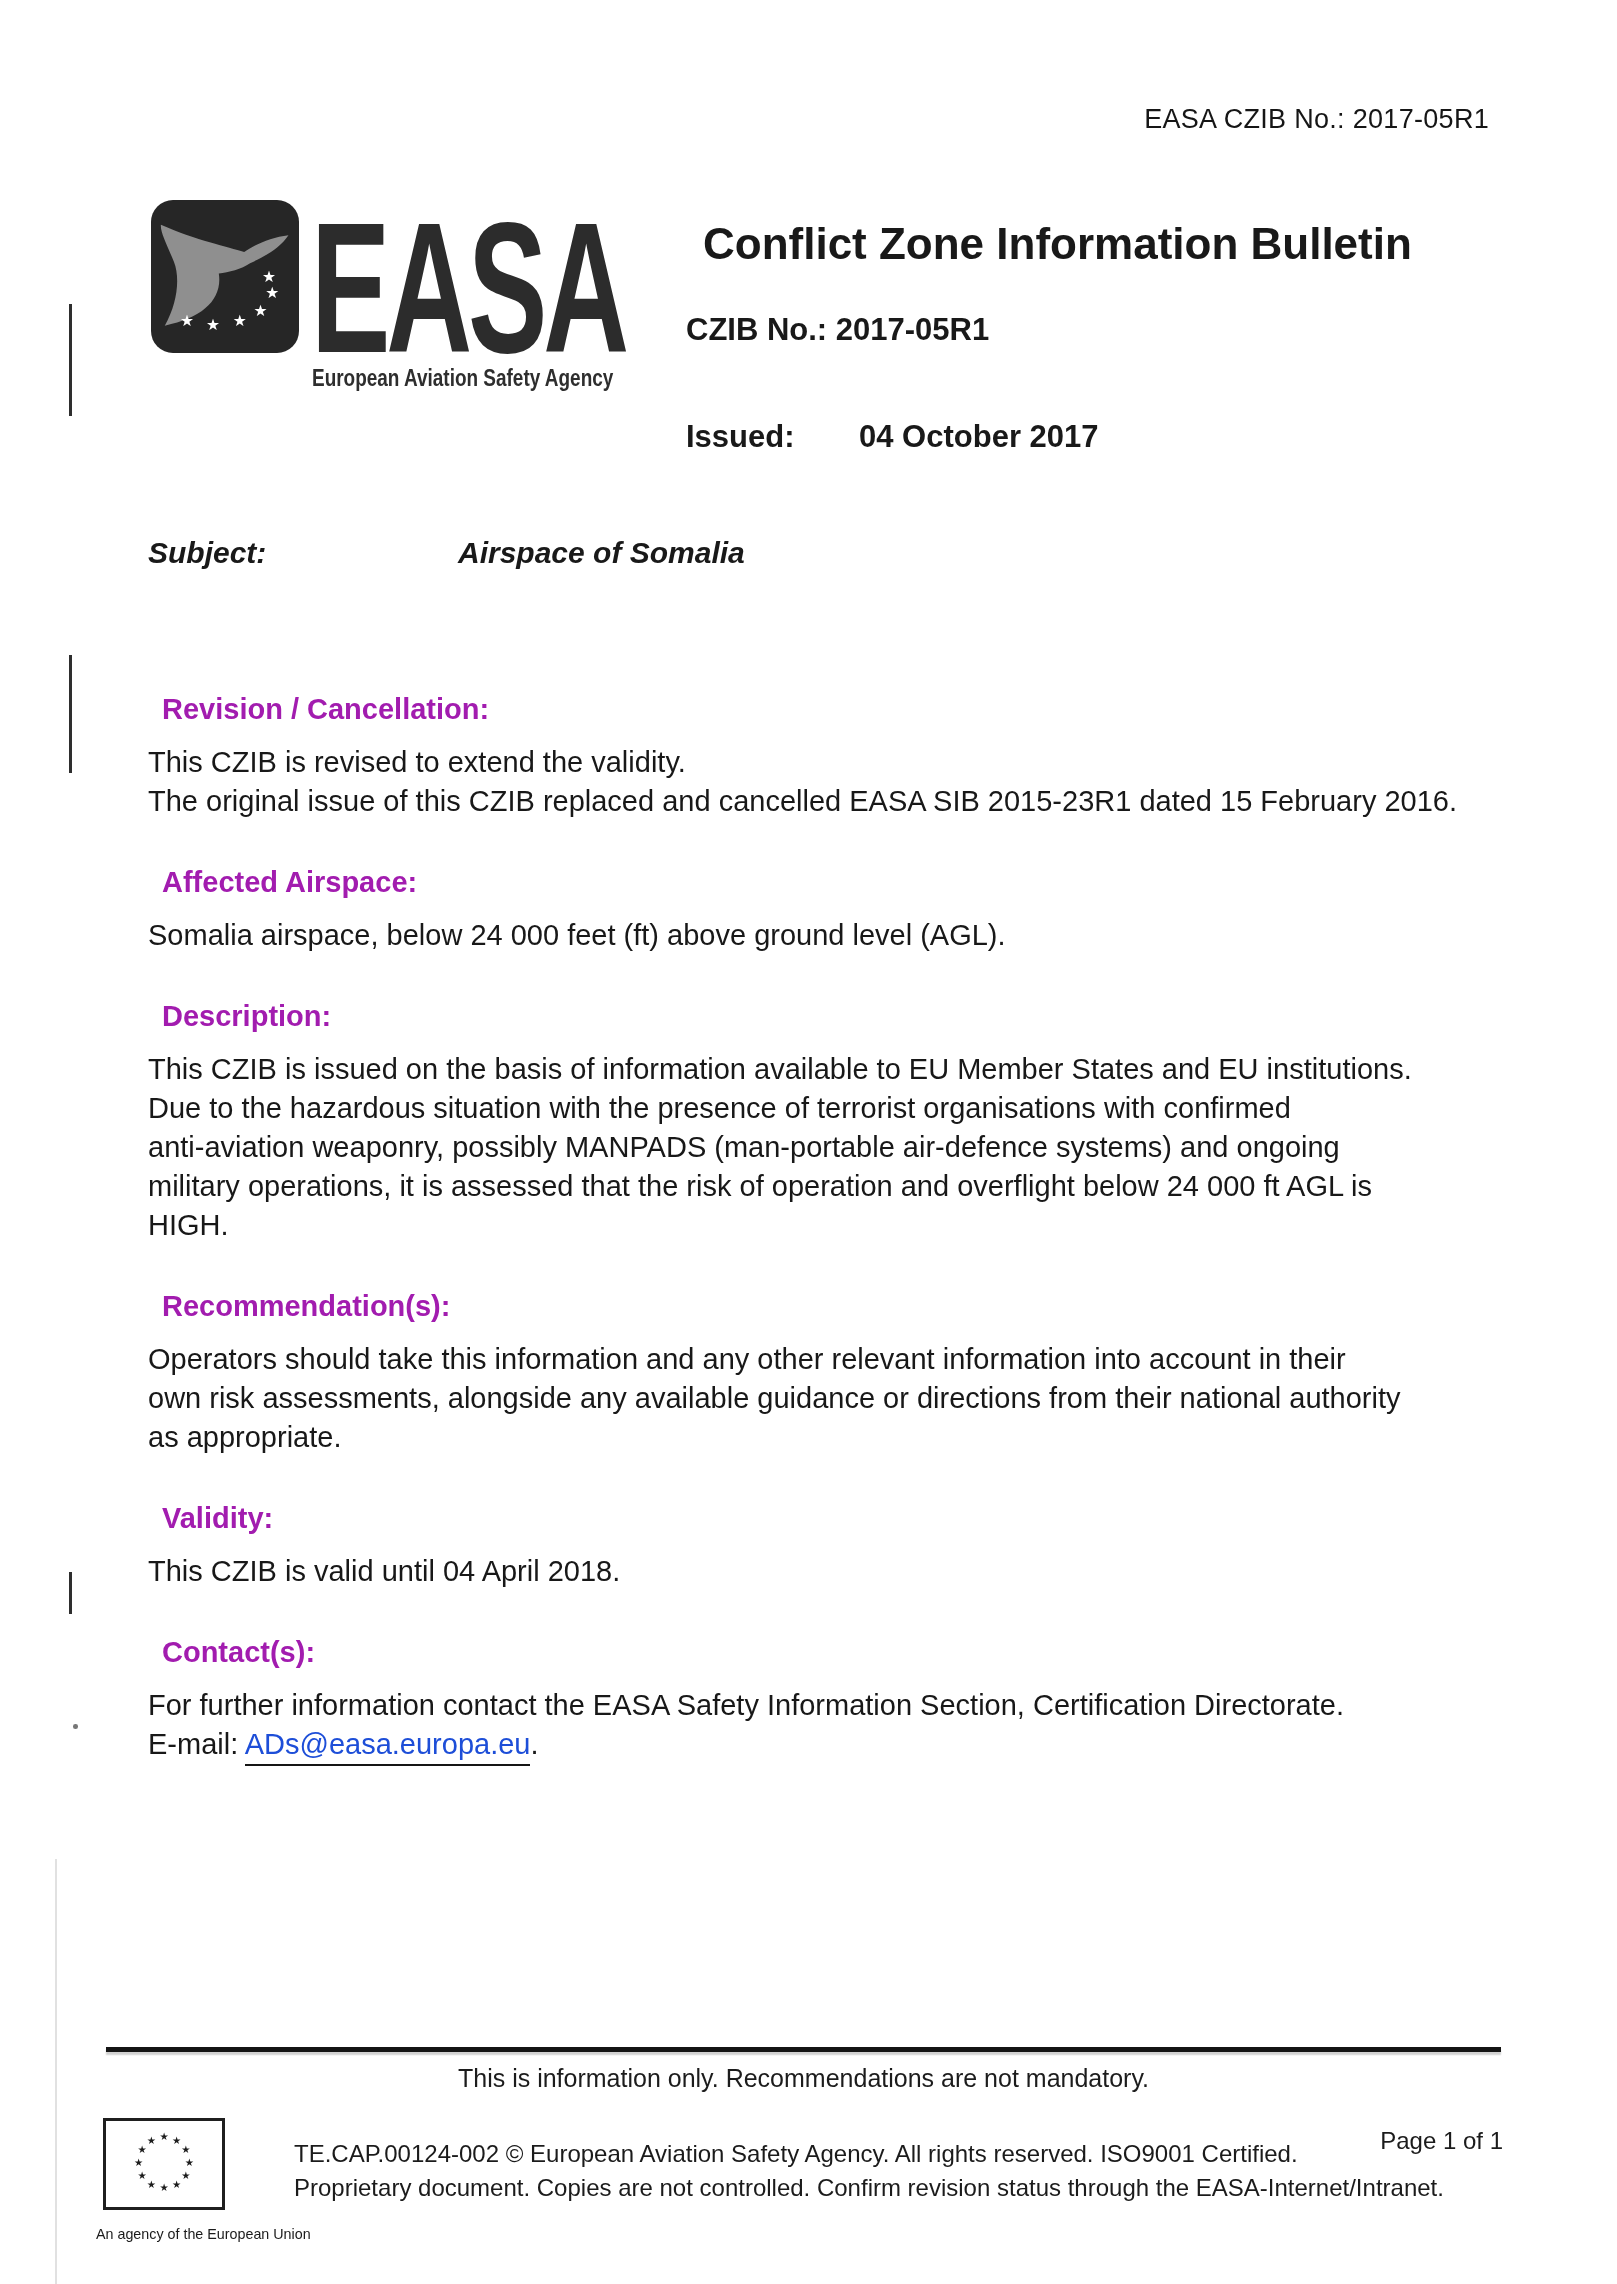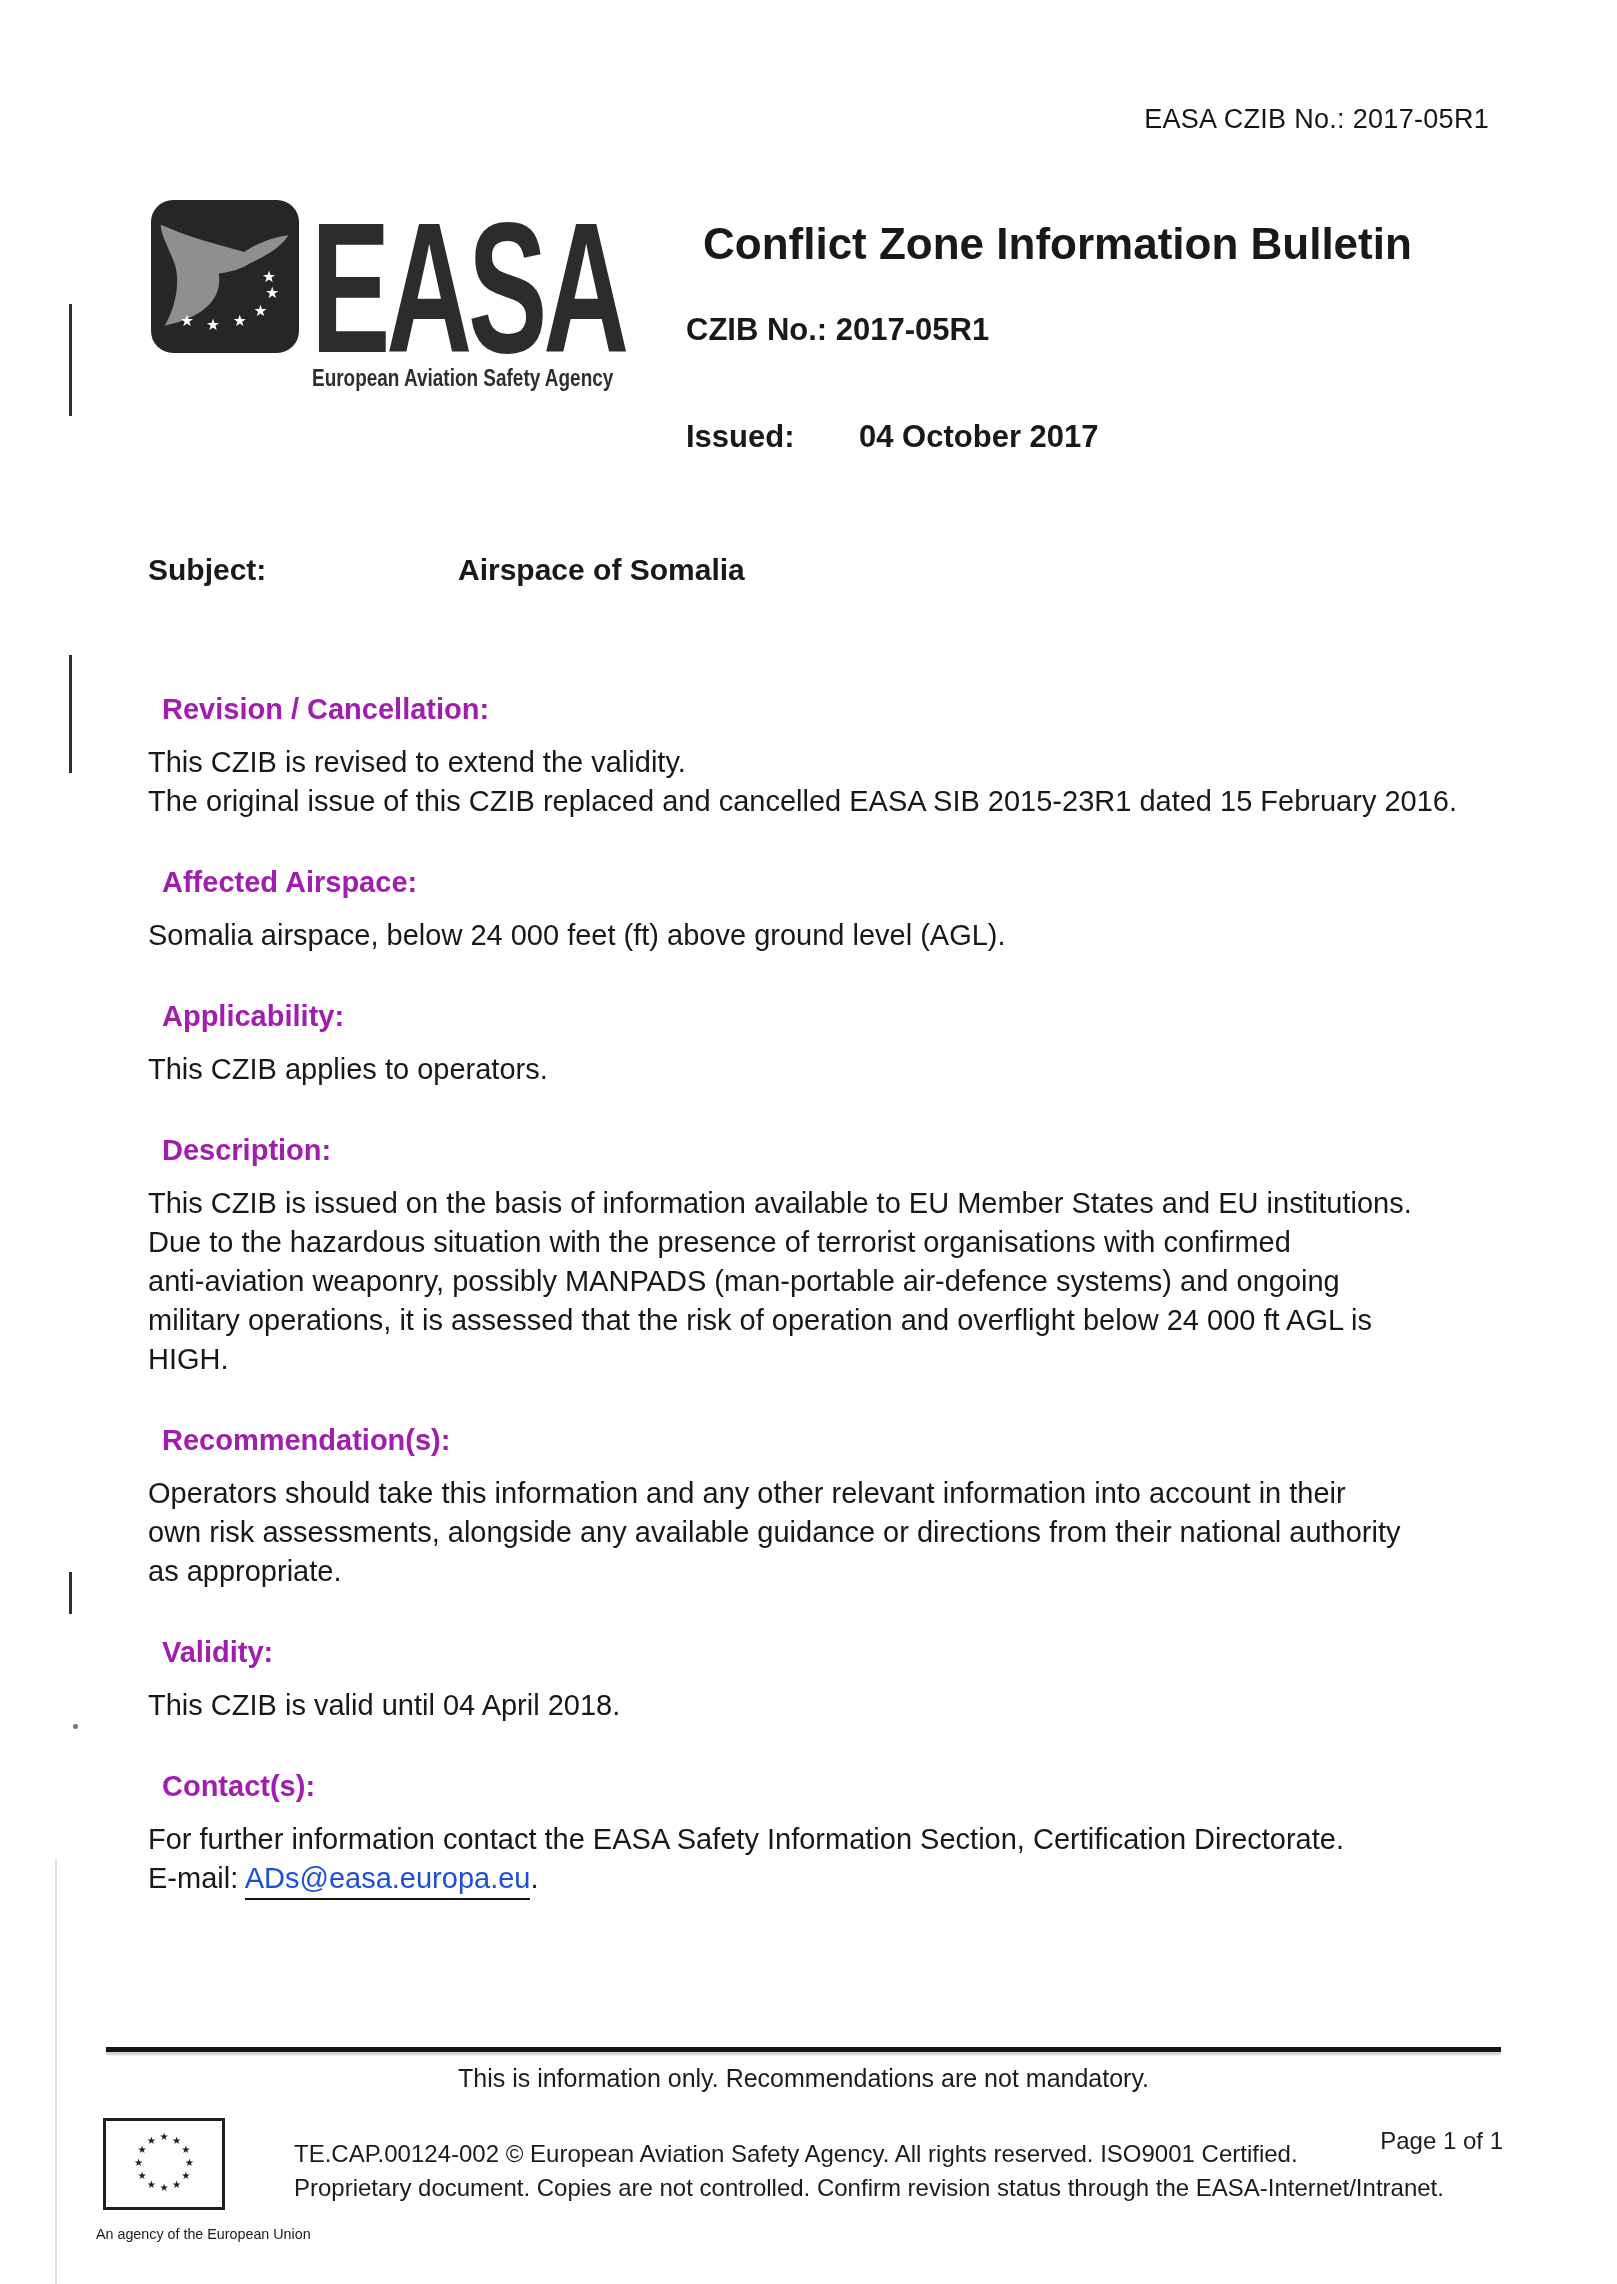--- a/index.html
+++ b/index.html
@@ -51,22 +51,22 @@
     position:absolute;left:686px;top:312px;
     font-size:31px;font-weight:bold;color:#191919;white-space:nowrap;
   }
   .issued-line{
     position:absolute;left:686px;top:387px;
     font-size:31px;font-weight:bold;color:#191919;white-space:nowrap;margin-top:32px;
   }
   .issued-label{display:inline-block;width:173px;}
 
   .subject-line{
-    position:absolute;left:148px;top:553px;
-    font-size:30px;font-weight:bold;color:#191919;white-space:nowrap;
+    position:absolute;left:148px;top:536px;
+    font-size:30px;font-weight:bold;color:#191919;white-space:nowrap;font-style:italic;
   }
   .subject-label{display:inline-block;width:310px;}
 
   
   .body-col{
     position:absolute;left:148px;top:676px;width:1378px;
     font-size:29px;line-height:39px;color:#181818;
   }
   .section{margin:0 0 42px 0;}
   .section h2{
@@ -147,24 +147,20 @@
       <h2>Revision / Cancellation:</h2>
       <div class="line">This CZIB is revised to extend the validity.</div>
       <div class="line">The original issue of this CZIB replaced and cancelled EASA SIB 2015-23R1 dated 15 February 2016.</div>
     </div>
 
     <div class="section">
       <h2>Affected Airspace:</h2>
       <div class="line">Somalia airspace, below 24 000 feet (ft) above ground level (AGL).</div>
     </div>
 
-    <div class="section">
-      <h2>Applicability:</h2>
-      <div class="line">This CZIB applies to operators.</div>
-    </div>
 
     <div class="section">
       <h2>Description:</h2>
       <div class="line">This CZIB is issued on the basis of information available to EU Member States and EU institutions.</div>
       <div class="line">Due to the hazardous situation with the presence of terrorist organisations with confirmed</div>
       <div class="line">anti-aviation weaponry, possibly MANPADS (man-portable air-defence systems) and ongoing</div>
       <div class="line">military operations, it is assessed that the risk of operation and overflight below 24 000 ft AGL is</div>
       <div class="line">HIGH.</div>
     </div>
 

